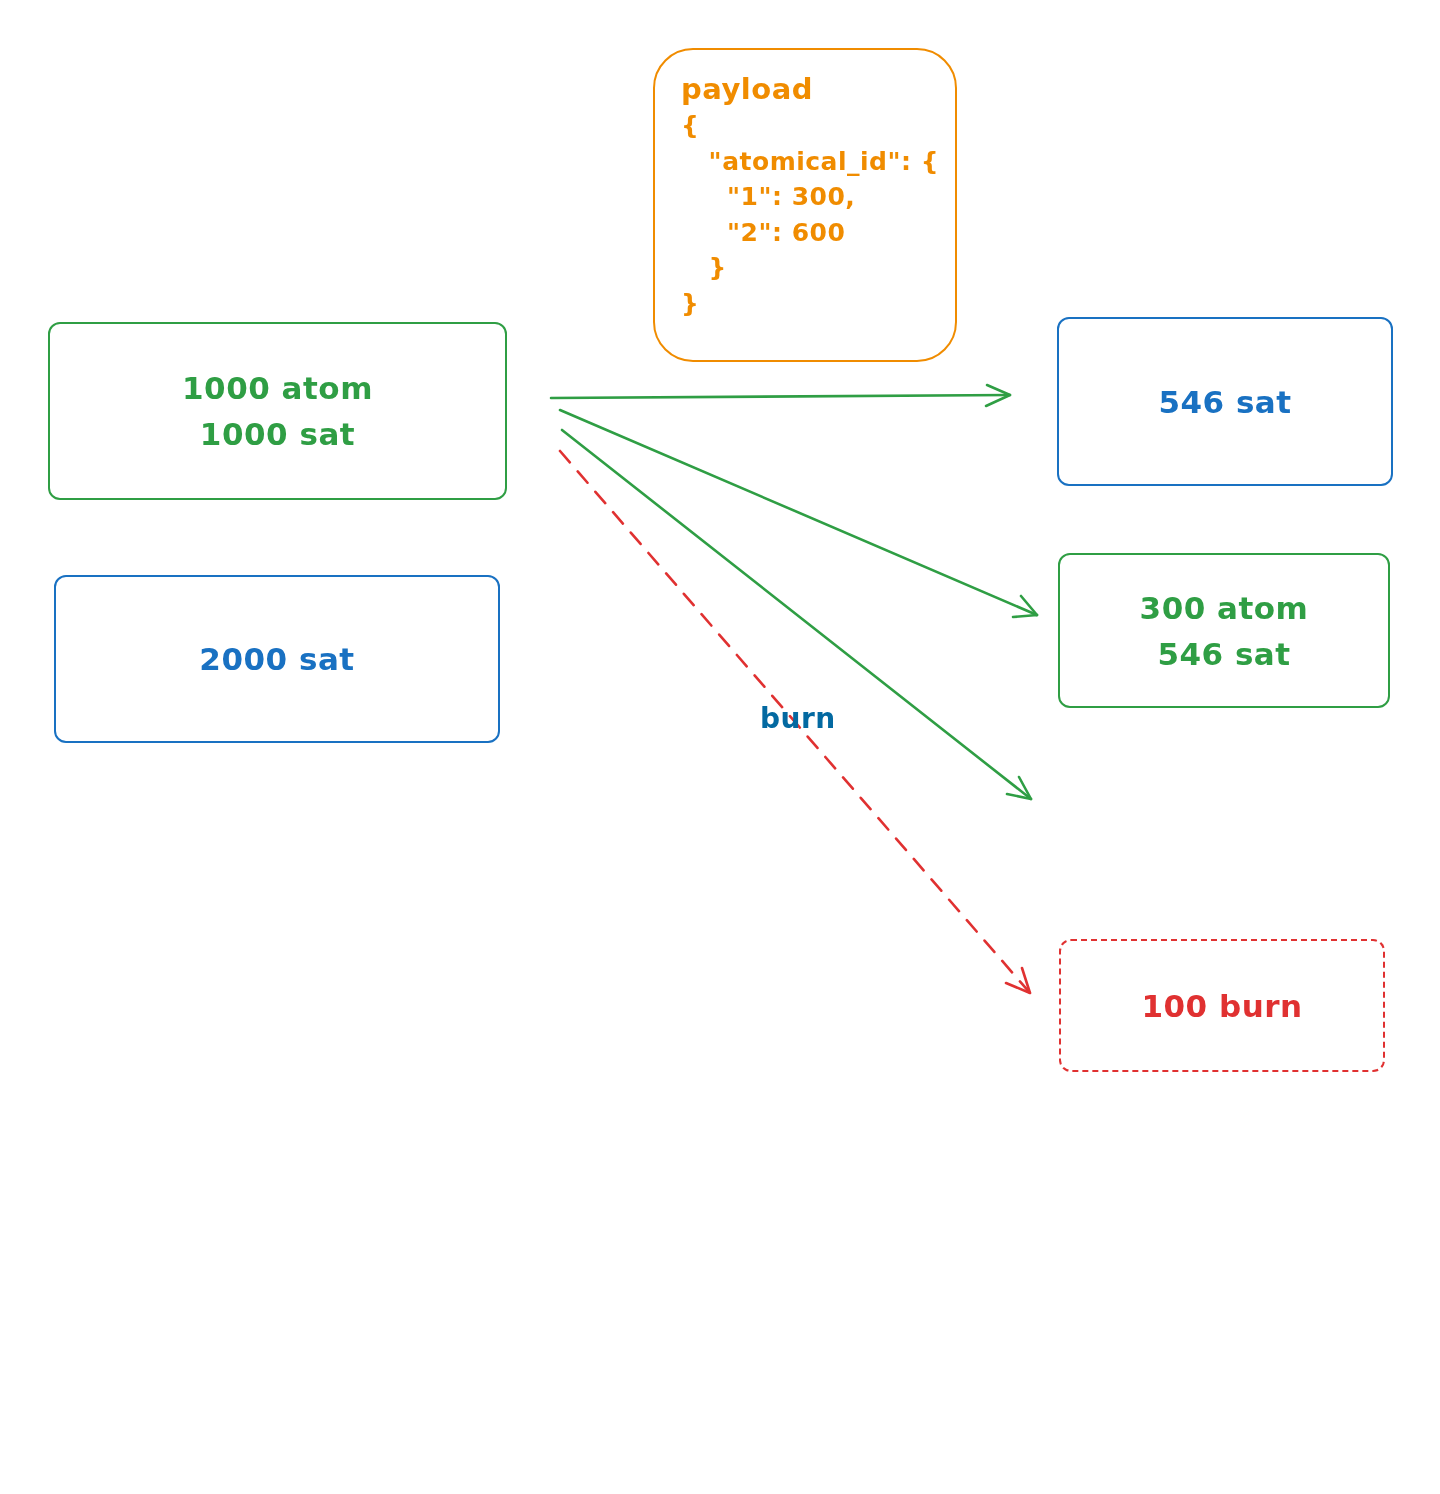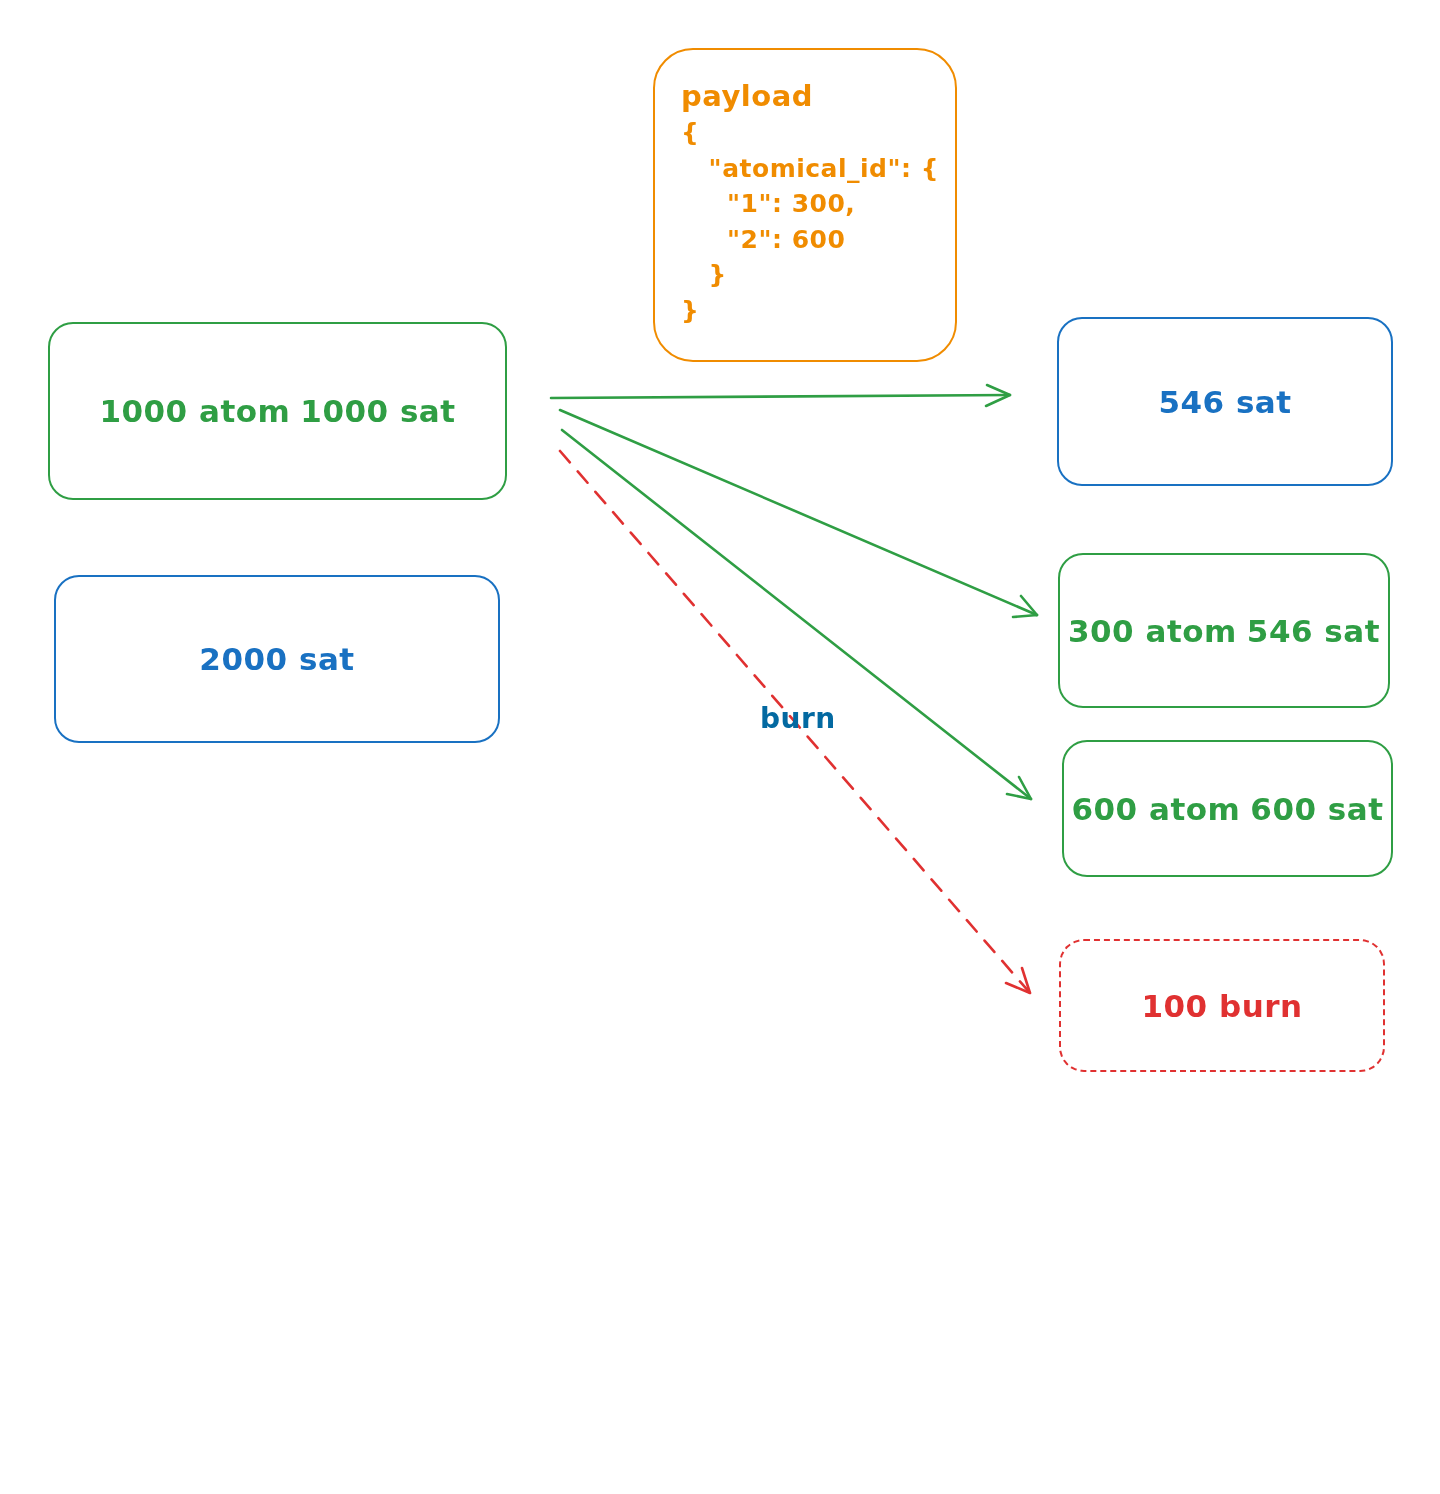--- a/index.html
+++ b/index.html
@@ -11,25 +11,25 @@
   .canvas {
     position: relative;
     width: 1440px;
     height: 1494px;
     background: #ffffff;
     overflow: hidden;
   }
   .box {
     position: absolute;
     box-sizing: border-box;
-    border-radius: 25px;
+    border-radius: 12px;
     border: 2.2px solid #000;
     background: transparent;
     display: flex;
-    flex-direction: row;
+    flex-direction: column;
     align-items: center;
     justify-content: center;
     gap: 10px;
     font-size: 31px;
     font-weight: 600;
     letter-spacing: 0.5px;
     text-align: center;
   }
   .box.green  { border-color: #2f9e44; color: #2f9e44; }
   .box.blue   { border-color: #1971c2; color: #1971c2; }
@@ -39,21 +39,21 @@
   .payload-box {
     position: absolute;
     box-sizing: border-box;
     left: 653px;
     top: 48px;
     width: 304px;
     height: 314px;
     border: 2.2px solid #f08c00;
     border-radius: 40px;
     color: #f08c00;
-    padding: 29px 20px 0 26px;
+    padding: 22px 20px 0 26px;
     font-weight: 600;
   }
   .payload-title {
     font-size: 29px;
     letter-spacing: 0.5px;
   }
   .payload-code {
     margin: 0;
     margin-top: 2px;
     font-family: inherit;
@@ -133,24 +133,20 @@
 
   <div class="box blue" style="left:1057px; top:317px; width:336px; height:169px;">
     <span>546 sat</span>
   </div>
 
   <div class="box green" style="left:1058px; top:553px; width:332px; height:155px;">
     <span>300 atom</span>
     <span>546 sat</span>
   </div>
 
-  <div class="box green" style="left:1062px; top:740px; width:331px; height:137px;">
-    <span>600 atom</span>
-    <span>600 sat</span>
-  </div>
 
   <div class="box red dashed" style="left:1059px; top:939px; width:326px; height:133px;">
     <span>100 burn</span>
   </div>
 
 
 
   <span class="burn-label">burn</span>
 
 </div>

